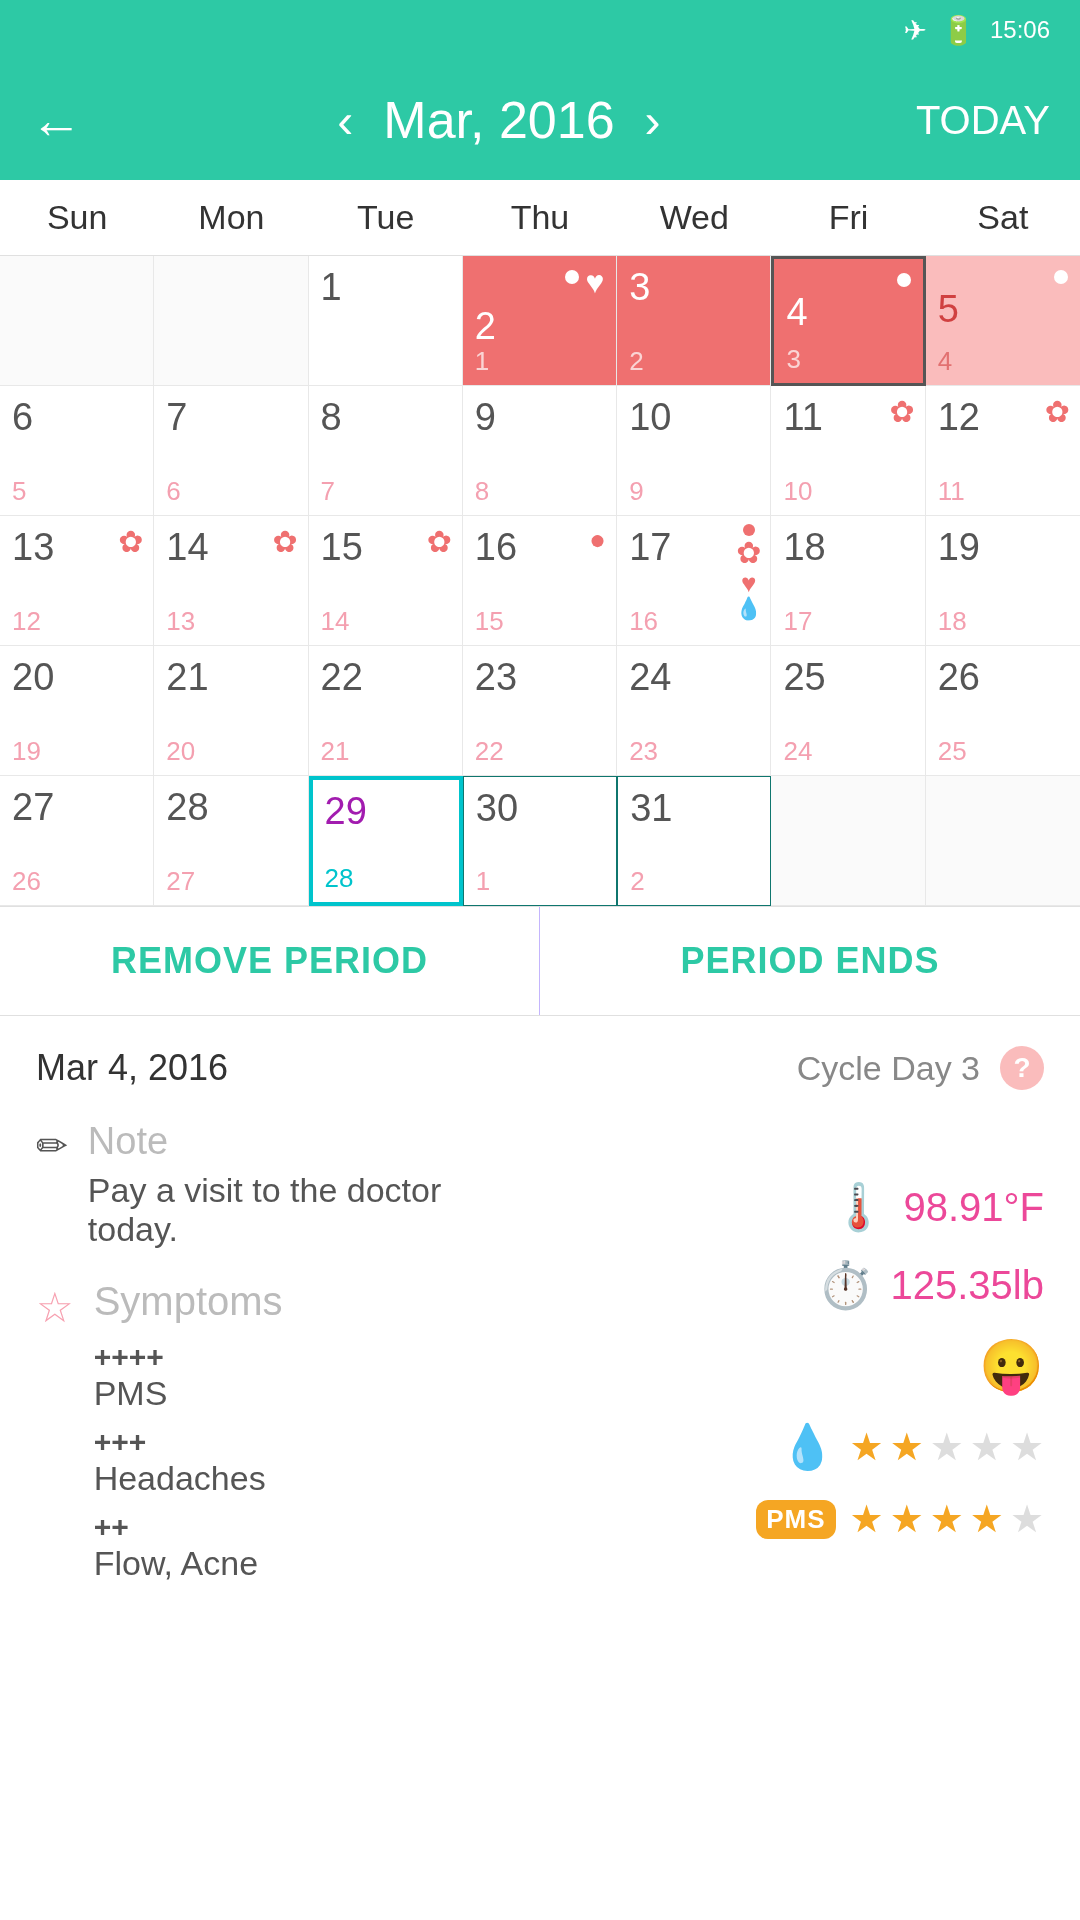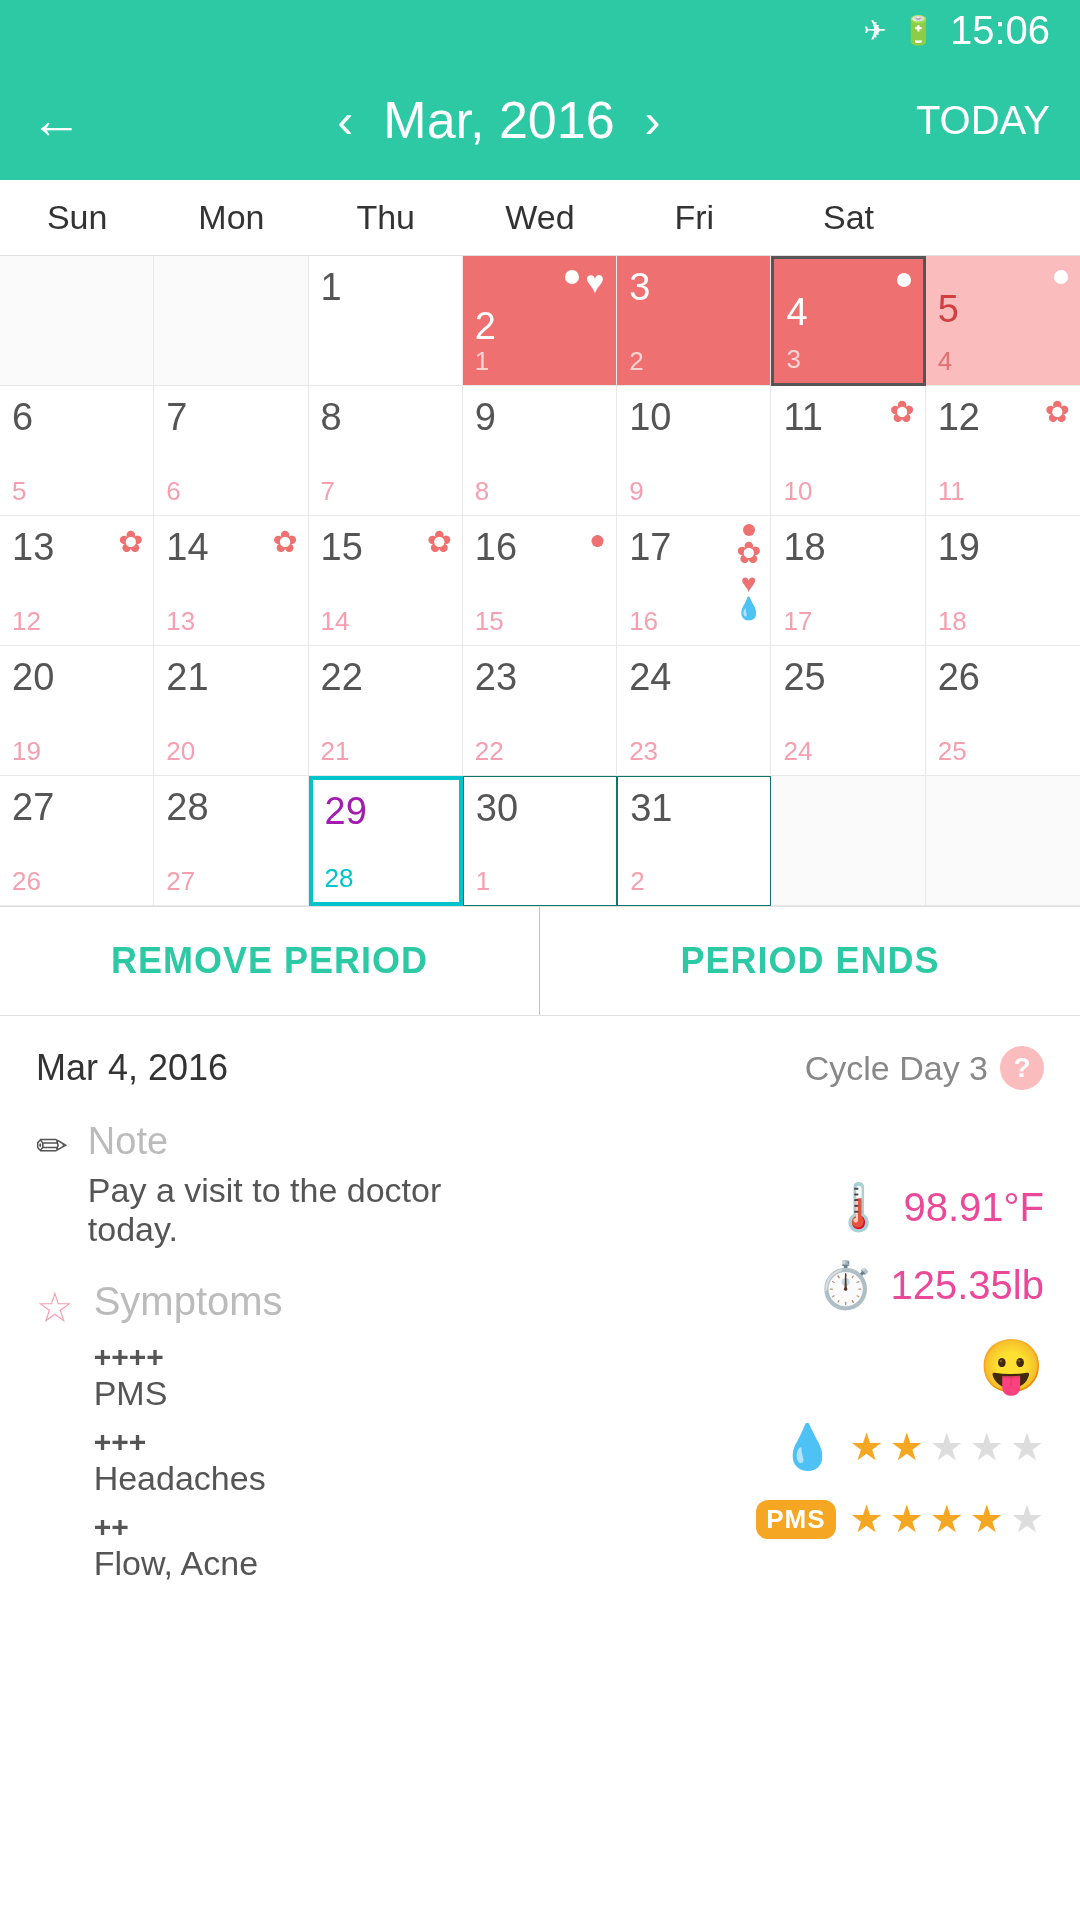--- a/index.html
+++ b/index.html
@@ -22,21 +22,21 @@
       padding: 0 30px;
       gap: 18px;
     }
     .status-bar-icons {
       display: flex;
       align-items: center;
       gap: 14px;
     }
     .status-time {
       color: white;
-      font-size: 40px;
+      font-size: 24px;
       font-weight: 500;
       text-align: right;
     }
     .status-icon {
       color: white;
       font-size: 28px;
     }
 
     
     .header {
@@ -195,21 +195,21 @@
       margin-bottom: 30px;
     }
     .detail-date {
       font-size: 36px;
       color: #333;
       font-weight: 400;
     }
     .detail-cycle {
       display: flex;
       align-items: center;
-      gap: 12px;
+      gap: 20px;
       font-size: 34px;
       color: #888;
     }
     .cycle-help {
       width: 44px;
       height: 44px;
       background: #FABCBC;
       border-radius: 50%;
       display: flex;
       align-items: center;
@@ -360,20 +360,21 @@
     <span class="header-nav-arrow">‹</span>
     <span class="header-title">Mar, 2016</span>
     <span class="header-nav-arrow">›</span>
   </div>
   <span class="header-today">TODAY</span>
 </div>
 
 <div class="days-header">
   <div class="day-header">Sun</div>
   <div class="day-header">Mon</div>
+  <div class="day-header">Tue</div>
   <div class="day-header">Thu</div>
   <div class="day-header">Wed</div>
   <div class="day-header">Fri</div>
   <div class="day-header">Sat</div>
 </div>
 
 <div class="calendar-grid">
 
   <div class="cal-cell empty-cell"></div>
   <div class="cal-cell empty-cell"></div>

